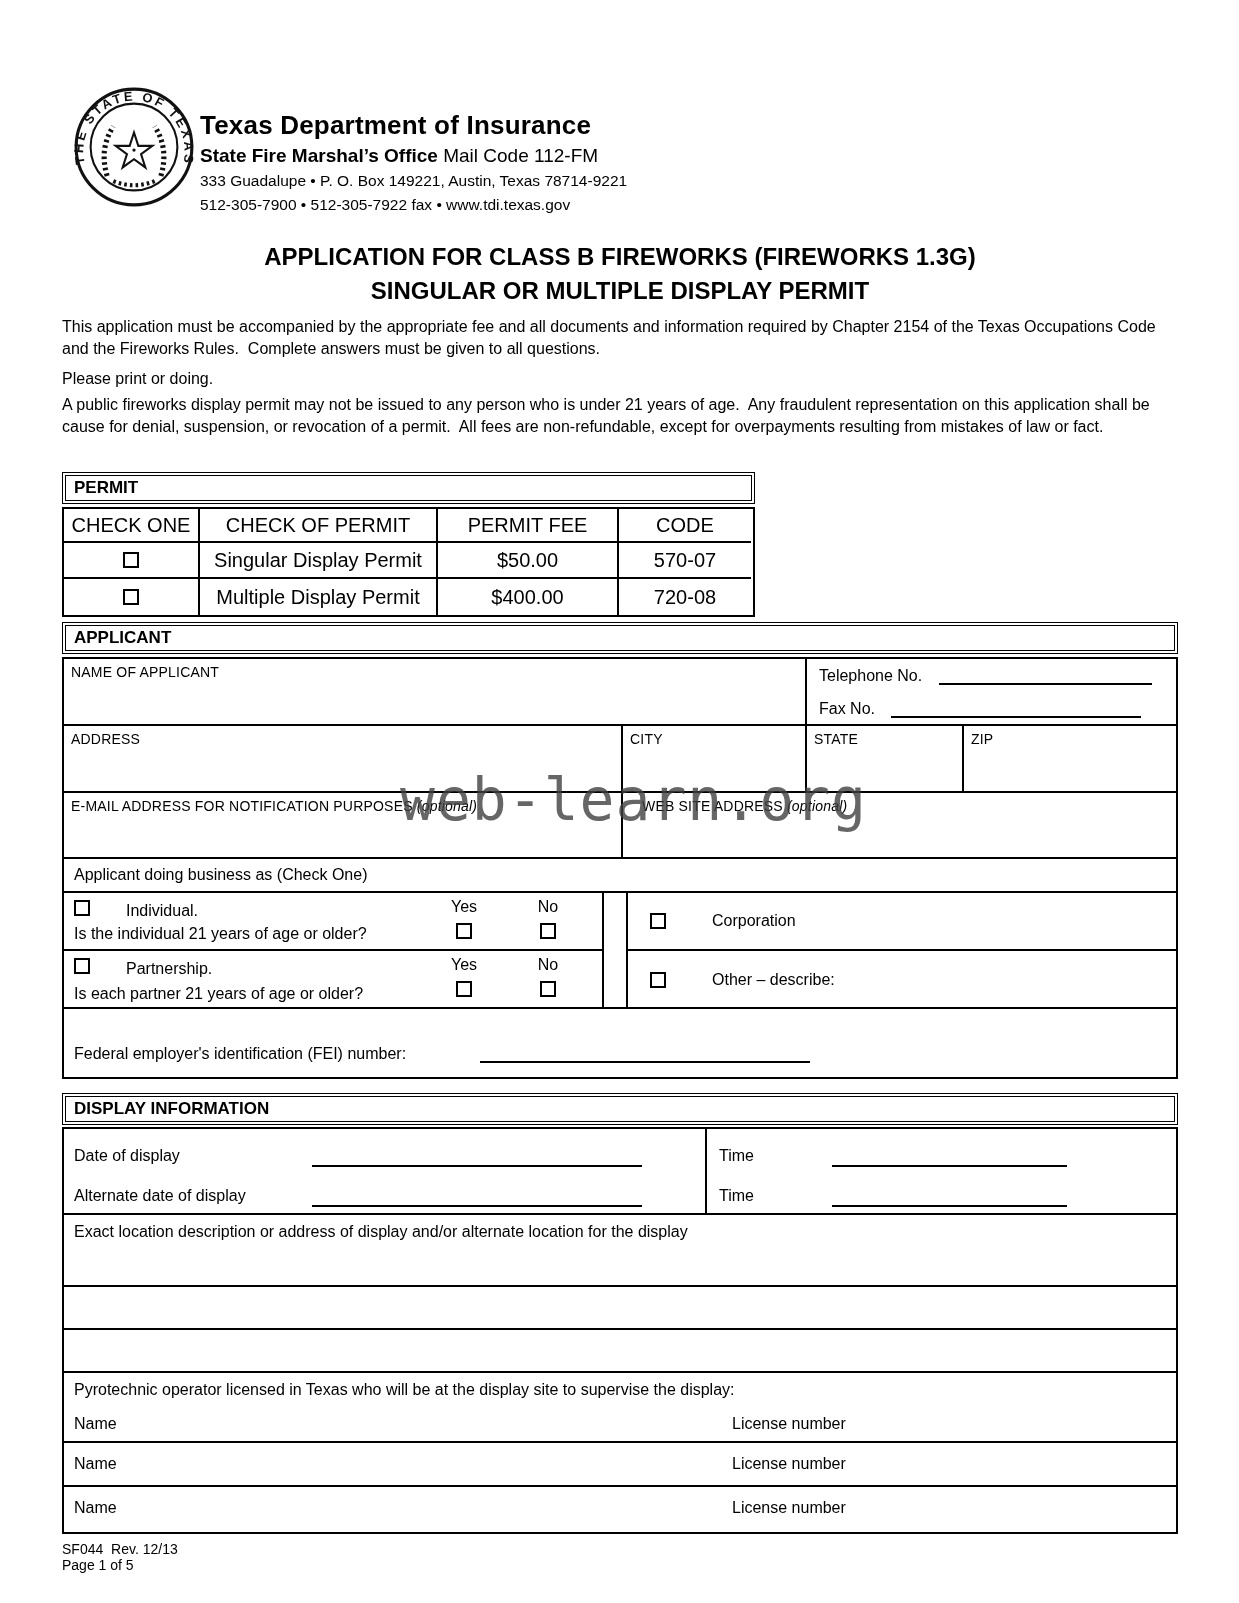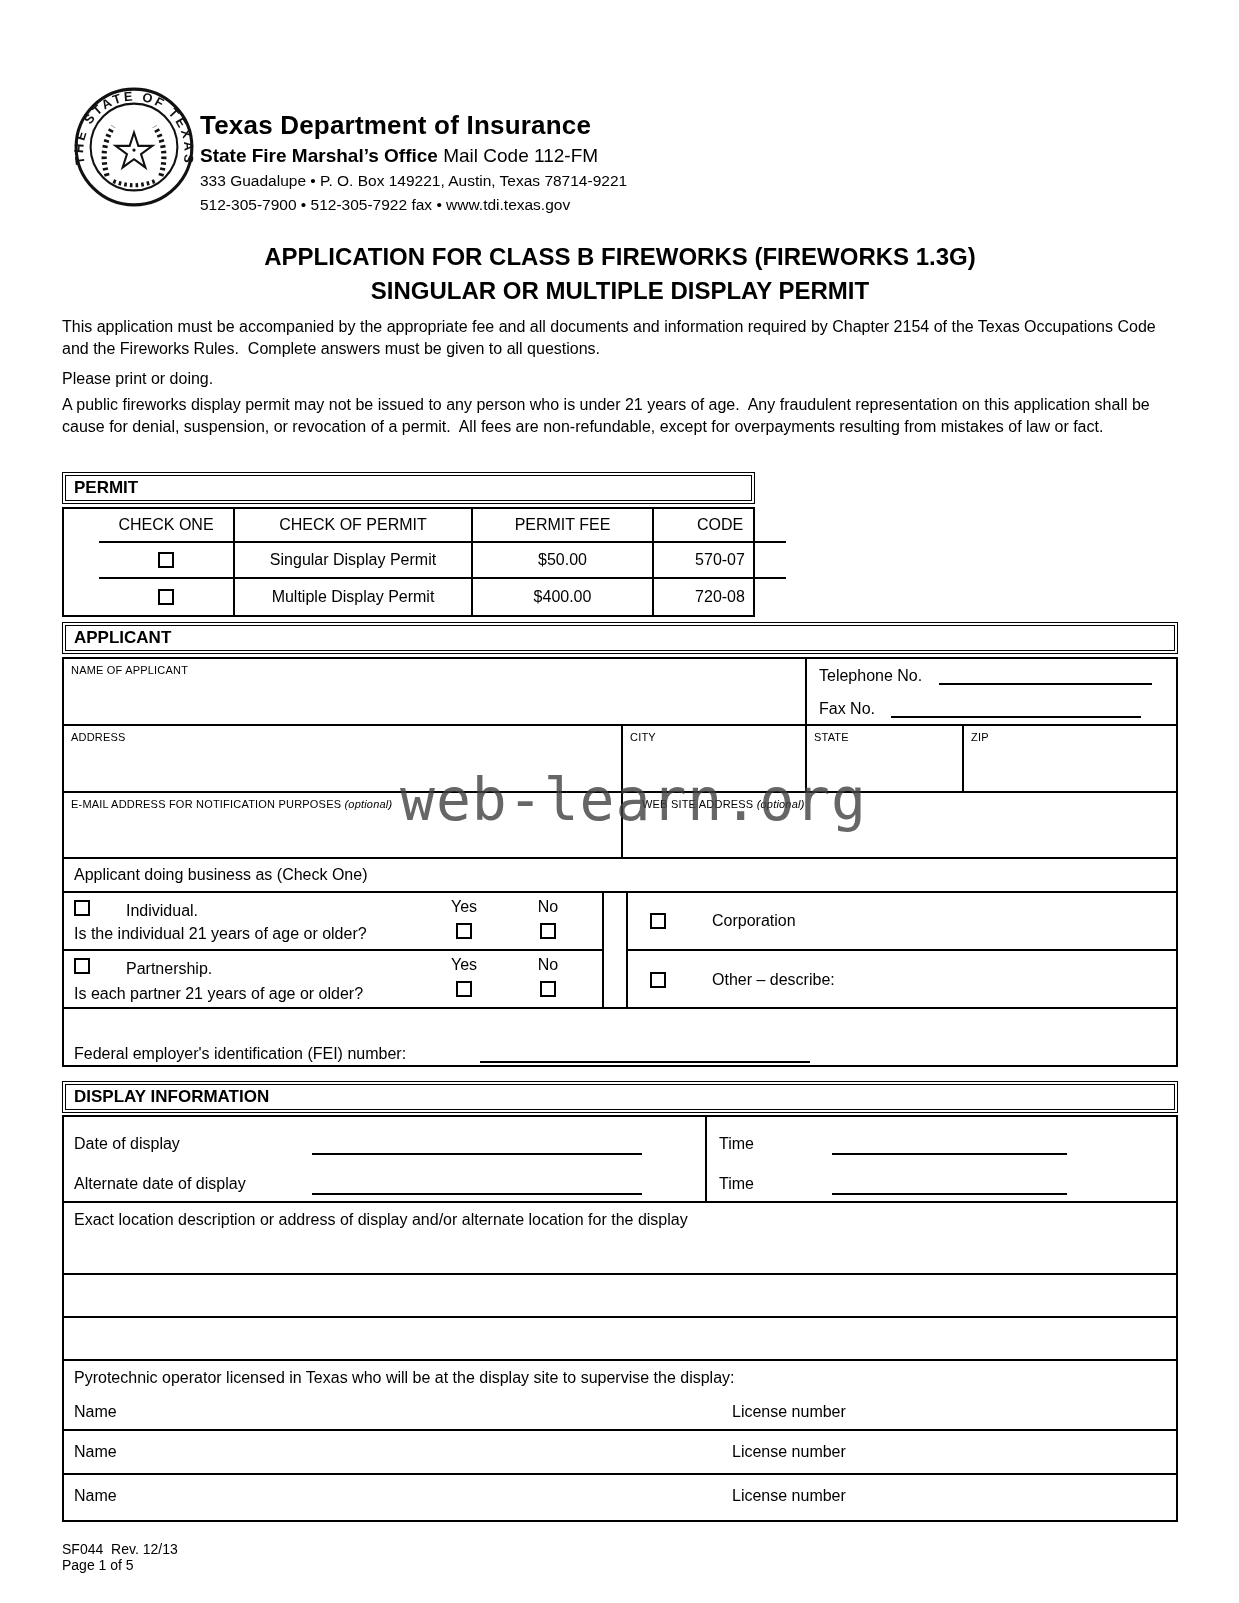--- a/index.html
+++ b/index.html
@@ -21,26 +21,26 @@
   
   .intro{position:absolute;left:62px;top:316px;width:1118px;font-size:16px;line-height:22px;}
   .intro p{margin:0 0 8px 0;white-space:pre-wrap;}
   
   .flow{position:absolute;left:62px;top:472px;width:1116px;}
   .bar{border:1px solid #000;padding:2px;background:#fff;box-sizing:border-box;}
   .bar-inner{border:1px solid #000;font-weight:bold;font-size:17px;padding:2px 8px;line-height:20px;}
   .formbox{border:2px solid #000;box-sizing:border-box;background:#fff;}
   .cb{display:inline-block;width:16px;height:16px;border:2px solid #000;background:#fff;vertical-align:middle;box-sizing:border-box;}
   .ul{display:inline-block;border-bottom:2px solid #000;height:16px;vertical-align:bottom;}
-  .sm-label{font-size:11px;letter-spacing:.2px;}
+  .sm-label{font-size:14px;letter-spacing:.2px;}
   .body-txt{font-size:16px;}
   
   .permit-wrap{width:693px;}
   .permit-table{border:2px solid #000;box-sizing:border-box;display:grid;
-    grid-template-columns:136px 238px 181px 132px;font-size:16px;padding-left:35px;}
+    grid-template-columns:136px 238px 181px 132px;font-size:20px;}
   .pcell{border-right:2px solid #000;border-bottom:2px solid #000;display:flex;
     align-items:center;justify-content:center;height:34px;box-sizing:border-box;}
   .pcell.last-col{border-right:none;}
   
   .app-table{margin-top:3px;}
   .frow{position:relative;border-bottom:2px solid #000;box-sizing:border-box;}
   .cellline{position:absolute;top:0;bottom:0;border-right:2px solid #000;}
   .cell-label{position:absolute;top:5px;left:7px;}
   .tel-line{position:absolute;left:755px;right:0;}
   .dba2{display:flex;height:116px;border-bottom:2px solid #000;box-sizing:border-box;}
@@ -219,21 +219,21 @@
               <span class="cb"></span>
               <span class="lbl">Corporation</span>
             </div>
             <div class="rt-sub">
               <span class="cb"></span>
               <span class="lbl">Other – describe:</span>
             </div>
           </div>
         </div>
 
-        <div class="frow body-txt" style="height:56px;border-bottom:none;border-radius:7px;">
+        <div class="frow body-txt" style="height:68px;border-bottom:none;border-radius:7px;">
           <span style="position:absolute;left:10px;top:36px;">Federal employer's identification (FEI) number:</span>
           <span class="ul" style="position:absolute;left:416px;top:36px;width:330px;"></span>
         </div>
       </div>
     </div>
 
     <div style="margin-top:14px;">
       <div class="bar">
         <div class="bar-inner">DISPLAY INFORMATION</div>
       </div>

